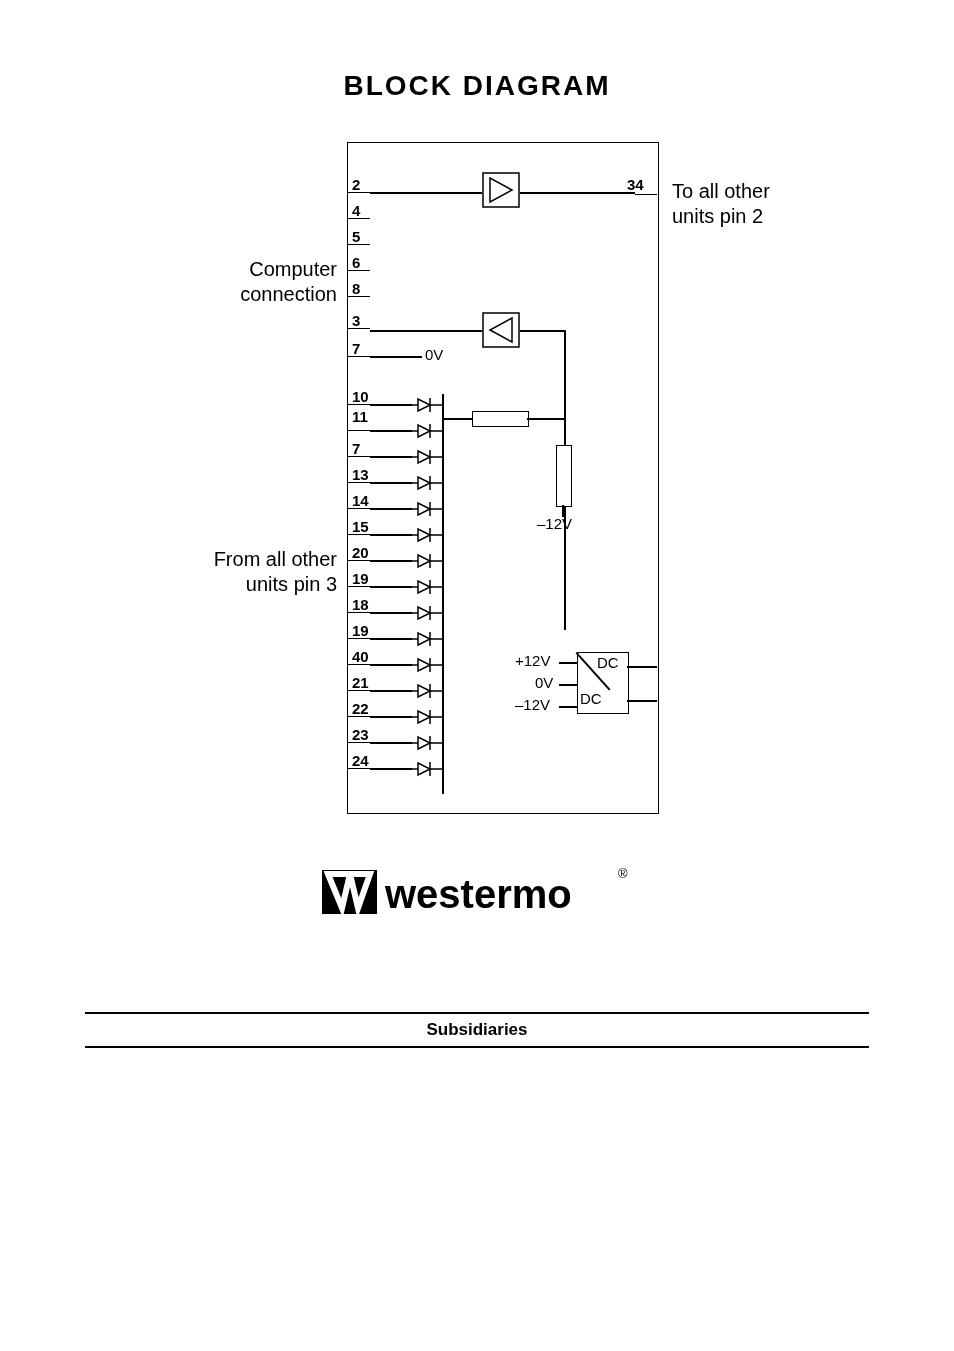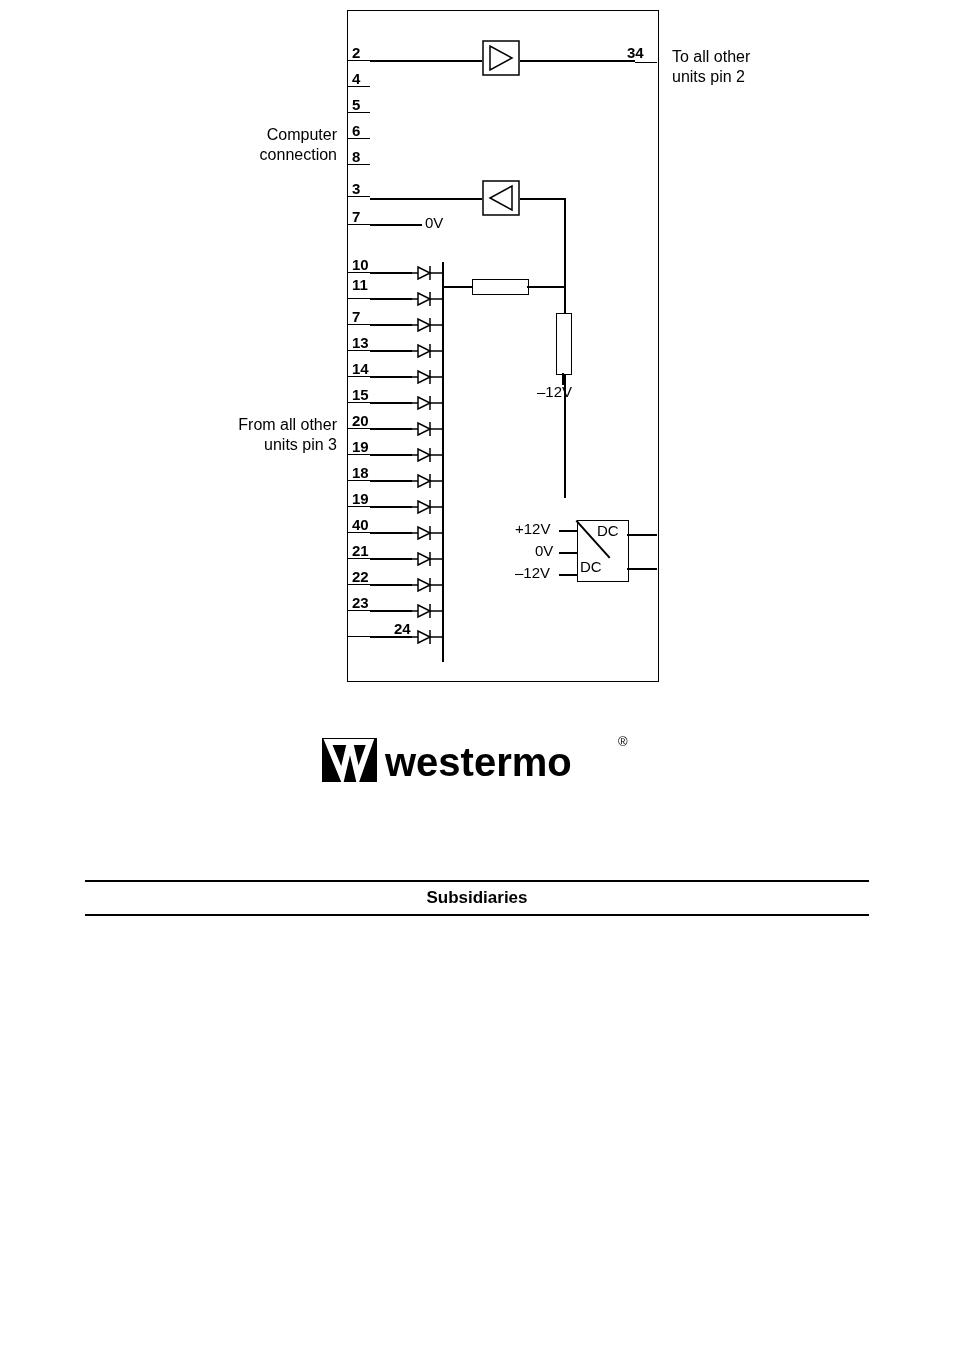--- a/index.html
+++ b/index.html
@@ -1,33 +1,34 @@
 <!DOCTYPE html>
 <html><head>
 <meta charset="utf-8">
 <style>
   html,body{margin:0;padding:0;background:#fff;font-family:"Gill Sans","Gill Sans MT","Segoe UI",Arial,sans-serif;color:#000;}
   .page{width:954px;margin:0 auto;position:relative;}
   h1.title{font-size:28px;font-weight:700;letter-spacing:2px;text-align:center;margin:70px 0 30px 0;}
   .canvas{position:relative;width:700px;height:700px;margin:0 auto;}
   .box{position:absolute;border:1.5px solid #000;}
-  .lbl{position:absolute;font-size:16px;line-height:1.25;}
+  .lbl{position:absolute;font-size:20px;line-height:1.25;}
   .pin{position:absolute;font-size:15px;font-weight:600;}
   .tick{position:absolute;border-top:1.5px solid #000;width:22px;height:0;}
   .wire{position:absolute;background:#000;}
   svg.diode{position:absolute;}
   svg.amp{position:absolute;}
   .logo{display:flex;align-items:center;justify-content:center;margin:30px auto 90px auto;}
   .logo svg{display:block;}
   .subs{border-top:2px solid #000;border-bottom:2px solid #000;text-align:center;font-weight:700;font-size:17px;padding:6px 0;margin:0 85px;}
 </style>
 </head>
 <body>
 
 <div class="page">
+  <h1 class="title">BLOCK DIAGRAM</h1>
 
   <div class="canvas">
 
     <div class="box" style="left:220px;top:10px;width:310px;height:670px;"></div>
 
     <div class="lbl" style="left:100px;top:125px;text-align:right;width:110px;">Computer<br>connection</div>
     <div class="lbl" style="left:80px;top:415px;text-align:right;width:130px;">From all other<br>units pin 3</div>
     <div class="lbl" style="left:545px;top:47px;width:130px;">To all other<br>units pin 2</div>
 
     <div id="tg"></div>
@@ -215,21 +216,21 @@
       </svg>
       <div class="pin" style="left: 225px; top: 594px;">23</div>
       <div class="tick" style="left: 221px; top: 610px;"></div>
       <div class="wire" style="left: 243px; top: 610px; width: 42px; height: 1.5px;"></div>
       <svg class="diode" width="30" height="18" style="left: 285px; top: 602px;">
         <line x1="0" y1="9" x2="6" y2="9" stroke="#000" stroke-width="1.5"></line>
         <polygon points="6,3 6,15 18,9" fill="none" stroke="#000" stroke-width="1.5"></polygon>
         <line x1="18" y1="2" x2="18" y2="16" stroke="#000" stroke-width="1.5"></line>
         <line x1="18" y1="9" x2="30" y2="9" stroke="#000" stroke-width="1.5"></line>
       </svg>
-      <div class="pin" style="left: 225px; top: 620px; margin-left: 42px;">24</div>
+      <div class="pin" style="left: 225px; top: 620px;">24</div>
       <div class="tick" style="left: 221px; top: 636px;"></div>
       <div class="wire" style="left: 243px; top: 636px; width: 42px; height: 1.5px;"></div>
       <svg class="diode" width="30" height="18" style="left: 285px; top: 628px;">
         <line x1="0" y1="9" x2="6" y2="9" stroke="#000" stroke-width="1.5"></line>
         <polygon points="6,3 6,15 18,9" fill="none" stroke="#000" stroke-width="1.5"></polygon>
         <line x1="18" y1="2" x2="18" y2="16" stroke="#000" stroke-width="1.5"></line>
         <line x1="18" y1="9" x2="30" y2="9" stroke="#000" stroke-width="1.5"></line>
       </svg>
     </div>
 

